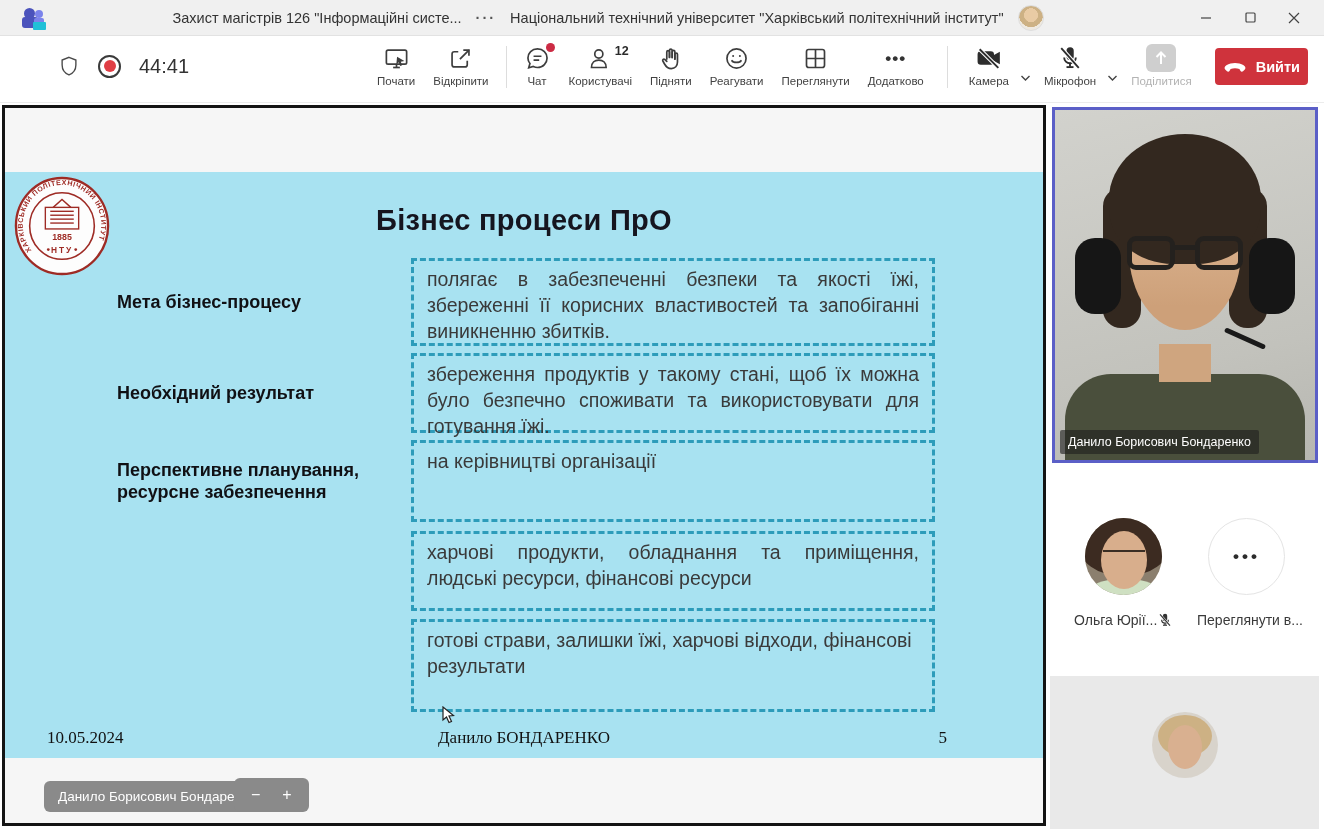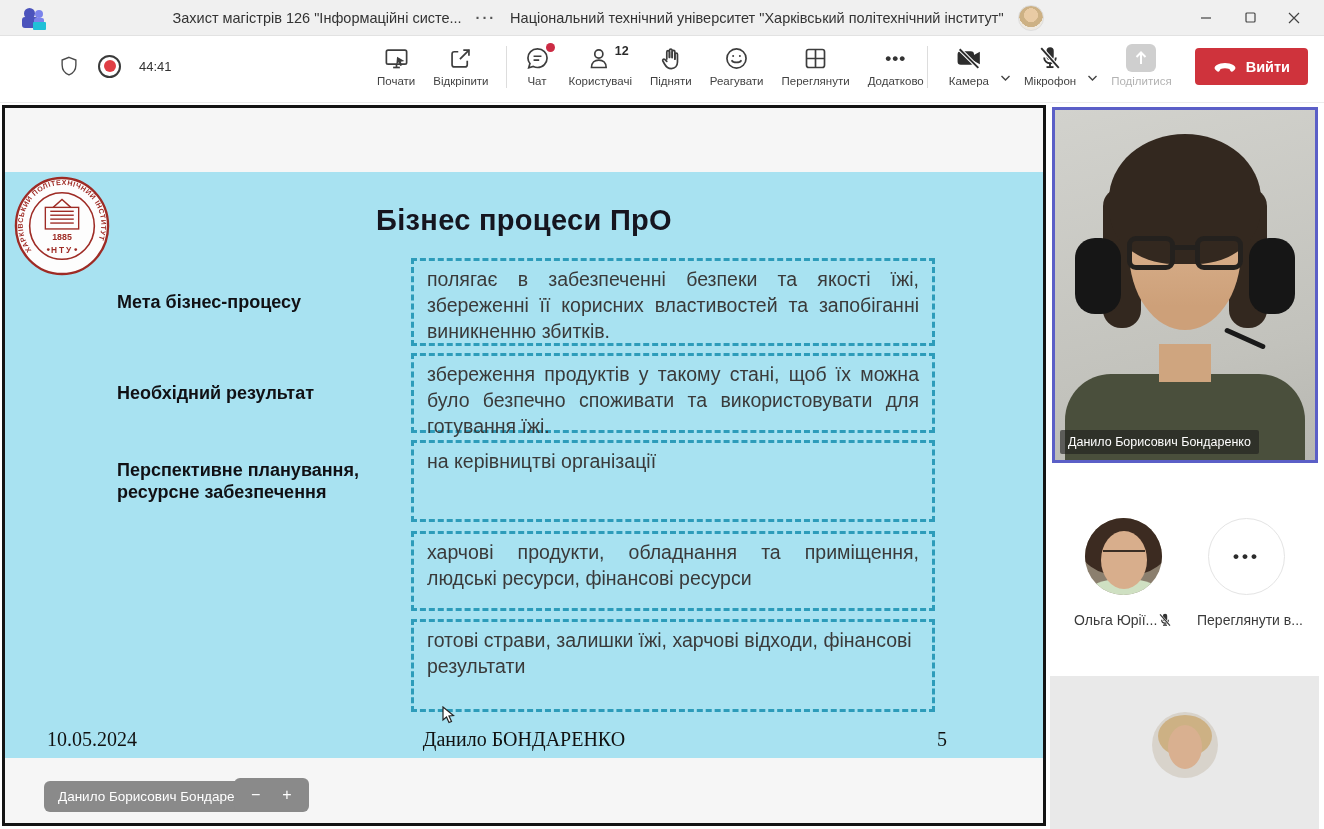--- a/index.html
+++ b/index.html
@@ -24,35 +24,35 @@
   .win-controls { display:flex; align-items:center; margin-right:8px; margin-left:16px; }
   .win-btn { width:44px; height:34px; display:flex; align-items:center; justify-content:center; color:#444; font-size:15px; }
 
   
   .toolbar { position:absolute; left:0; top:36px; width:100%; height:67px; background:#fff;
     border-bottom:1px solid #ececec; }
   .tb-left { position:absolute; left:58px; top:0; height:60px; display:flex; align-items:center; gap:18px; }
   .rec-ring { width:23px; height:23px; border-radius:50%; border:2.5px solid #3a3a3a;
     display:flex; align-items:center; justify-content:center; }
   .rec-dot { width:12px; height:12px; border-radius:50%; background:#e03e45; }
-  .tb-timer { font-size:13px; color:#333; }
+  .tb-timer { font-size:20px; color:#333; }
   .tb-center { position:absolute; left:368px; top:4px; display:flex; align-items:flex-start; }
   .tb-btn { display:flex; flex-direction:column; align-items:center; gap:3px; padding:4px 9px; cursor:pointer; }
   .tb-btn .ic { height:28px; display:flex; align-items:flex-end; justify-content:center; position:relative; }
   .tb-btn .lb { font-size:11.5px; color:#424242; white-space:nowrap; }
   .tb-div { width:1px; height:42px; background:#ddd; margin:6px 8px 0; }
   .badge-dot { position:absolute; right:-4px; top:-1px; width:9px; height:9px; border-radius:50%; background:#cc2b44; }
   .ppl-count { position:absolute; right:-15px; top:0; font-size:12.5px; font-weight:700; color:#2b2b2b; }
   .tb-right { position:absolute; right:16px; top:4px; display:flex; align-items:flex-start; gap:4px; }
   .chev { margin-left:2px; margin-bottom:9px; }
   .dev-group { display:flex; align-items:flex-end; }
   .share-box { width:30px; height:28px; background:#cfcfcf; border-radius:6px; display:flex; align-items:center; justify-content:center; }
   .lb-disabled { color:#b3b3b3 !important; }
   .leave-btn { margin-left:10px; margin-top:8px; height:37px; background:#cf333c; border-radius:4px;
-    display:flex; align-items:center; gap:9px; padding:0 18px; color:#fff; font-weight:700; font-size:14.5px; cursor:pointer; }
+    display:flex; align-items:center; gap:9px; padding:0 8px; color:#fff; font-weight:700; font-size:14.5px; cursor:pointer; }
   .more-dots { font-size:17px; color:#333; letter-spacing:1px; font-weight:700; line-height:26px; }
 
   
   .shared { position:absolute; left:2px; top:105px; width:1044px; height:721px;
     border:3px solid #141414; background:#f6f6f6; overflow:hidden; }
   .slide { position:absolute; left:0; top:64px; width:1038px; height:586px; background:#a8e2f1; }
   .slide-title { position:absolute; left:0; top:32px; width:100%; text-align:center;
     font-size:29px; font-weight:800; color:#15151f; letter-spacing:0.3px; }
   .srow { position:absolute; left:0; width:100%; }
   .srow .lbl { position:absolute; left:112px; width:285px; top:0; height:100%;
@@ -60,21 +60,21 @@
   .srow .box { position:absolute; left:406px; width:524px; top:0; height:100%;
     border:3px dashed #2d9cba; padding:6px 13px; font-size:19.5px; color:#3a3a3a;
     line-height:1.33; text-align:justify; }
   .r1 { top:86px; height:88px; }
   .r2 { top:181px; height:80px; }
   .r3 { top:268px; height:82px; }
   .r3 .box, .r5 .box { text-align:left; }
   .r4 { top:359px; height:80px; }
   .r5 { top:447px; height:93px; }
   .slide-footer { position:absolute; left:0; bottom:6px; width:100%; height:24px;
-    font-family:"Liberation Serif", serif; font-size:20px; color:#111; }
+    font-family:"Liberation Serif", serif; font-size:17px; color:#111; }
   .sf-date { position:absolute; left:42px; }
   .sf-author { position:absolute; left:0; width:100%; text-align:center; }
   .sf-page { position:absolute; right:96px; }
   .seal { position:absolute; left:8px; top:2px; width:98px; height:104px; }
   .pill { position:absolute; background:#8a8a8a; color:#fff; border-radius:6px;
     font-size:13.5px; display:flex; align-items:center; }
   .pill-name { left:39px; bottom:11px; padding:8px 14px; }
   .pill-zoom { left:229px; bottom:11px; padding:8px 17px; gap:22px; font-size:16px; }
   .pill-zoom span { cursor:pointer; }
   .cursor-arrow { position:absolute; left:437px; top:598px; }

